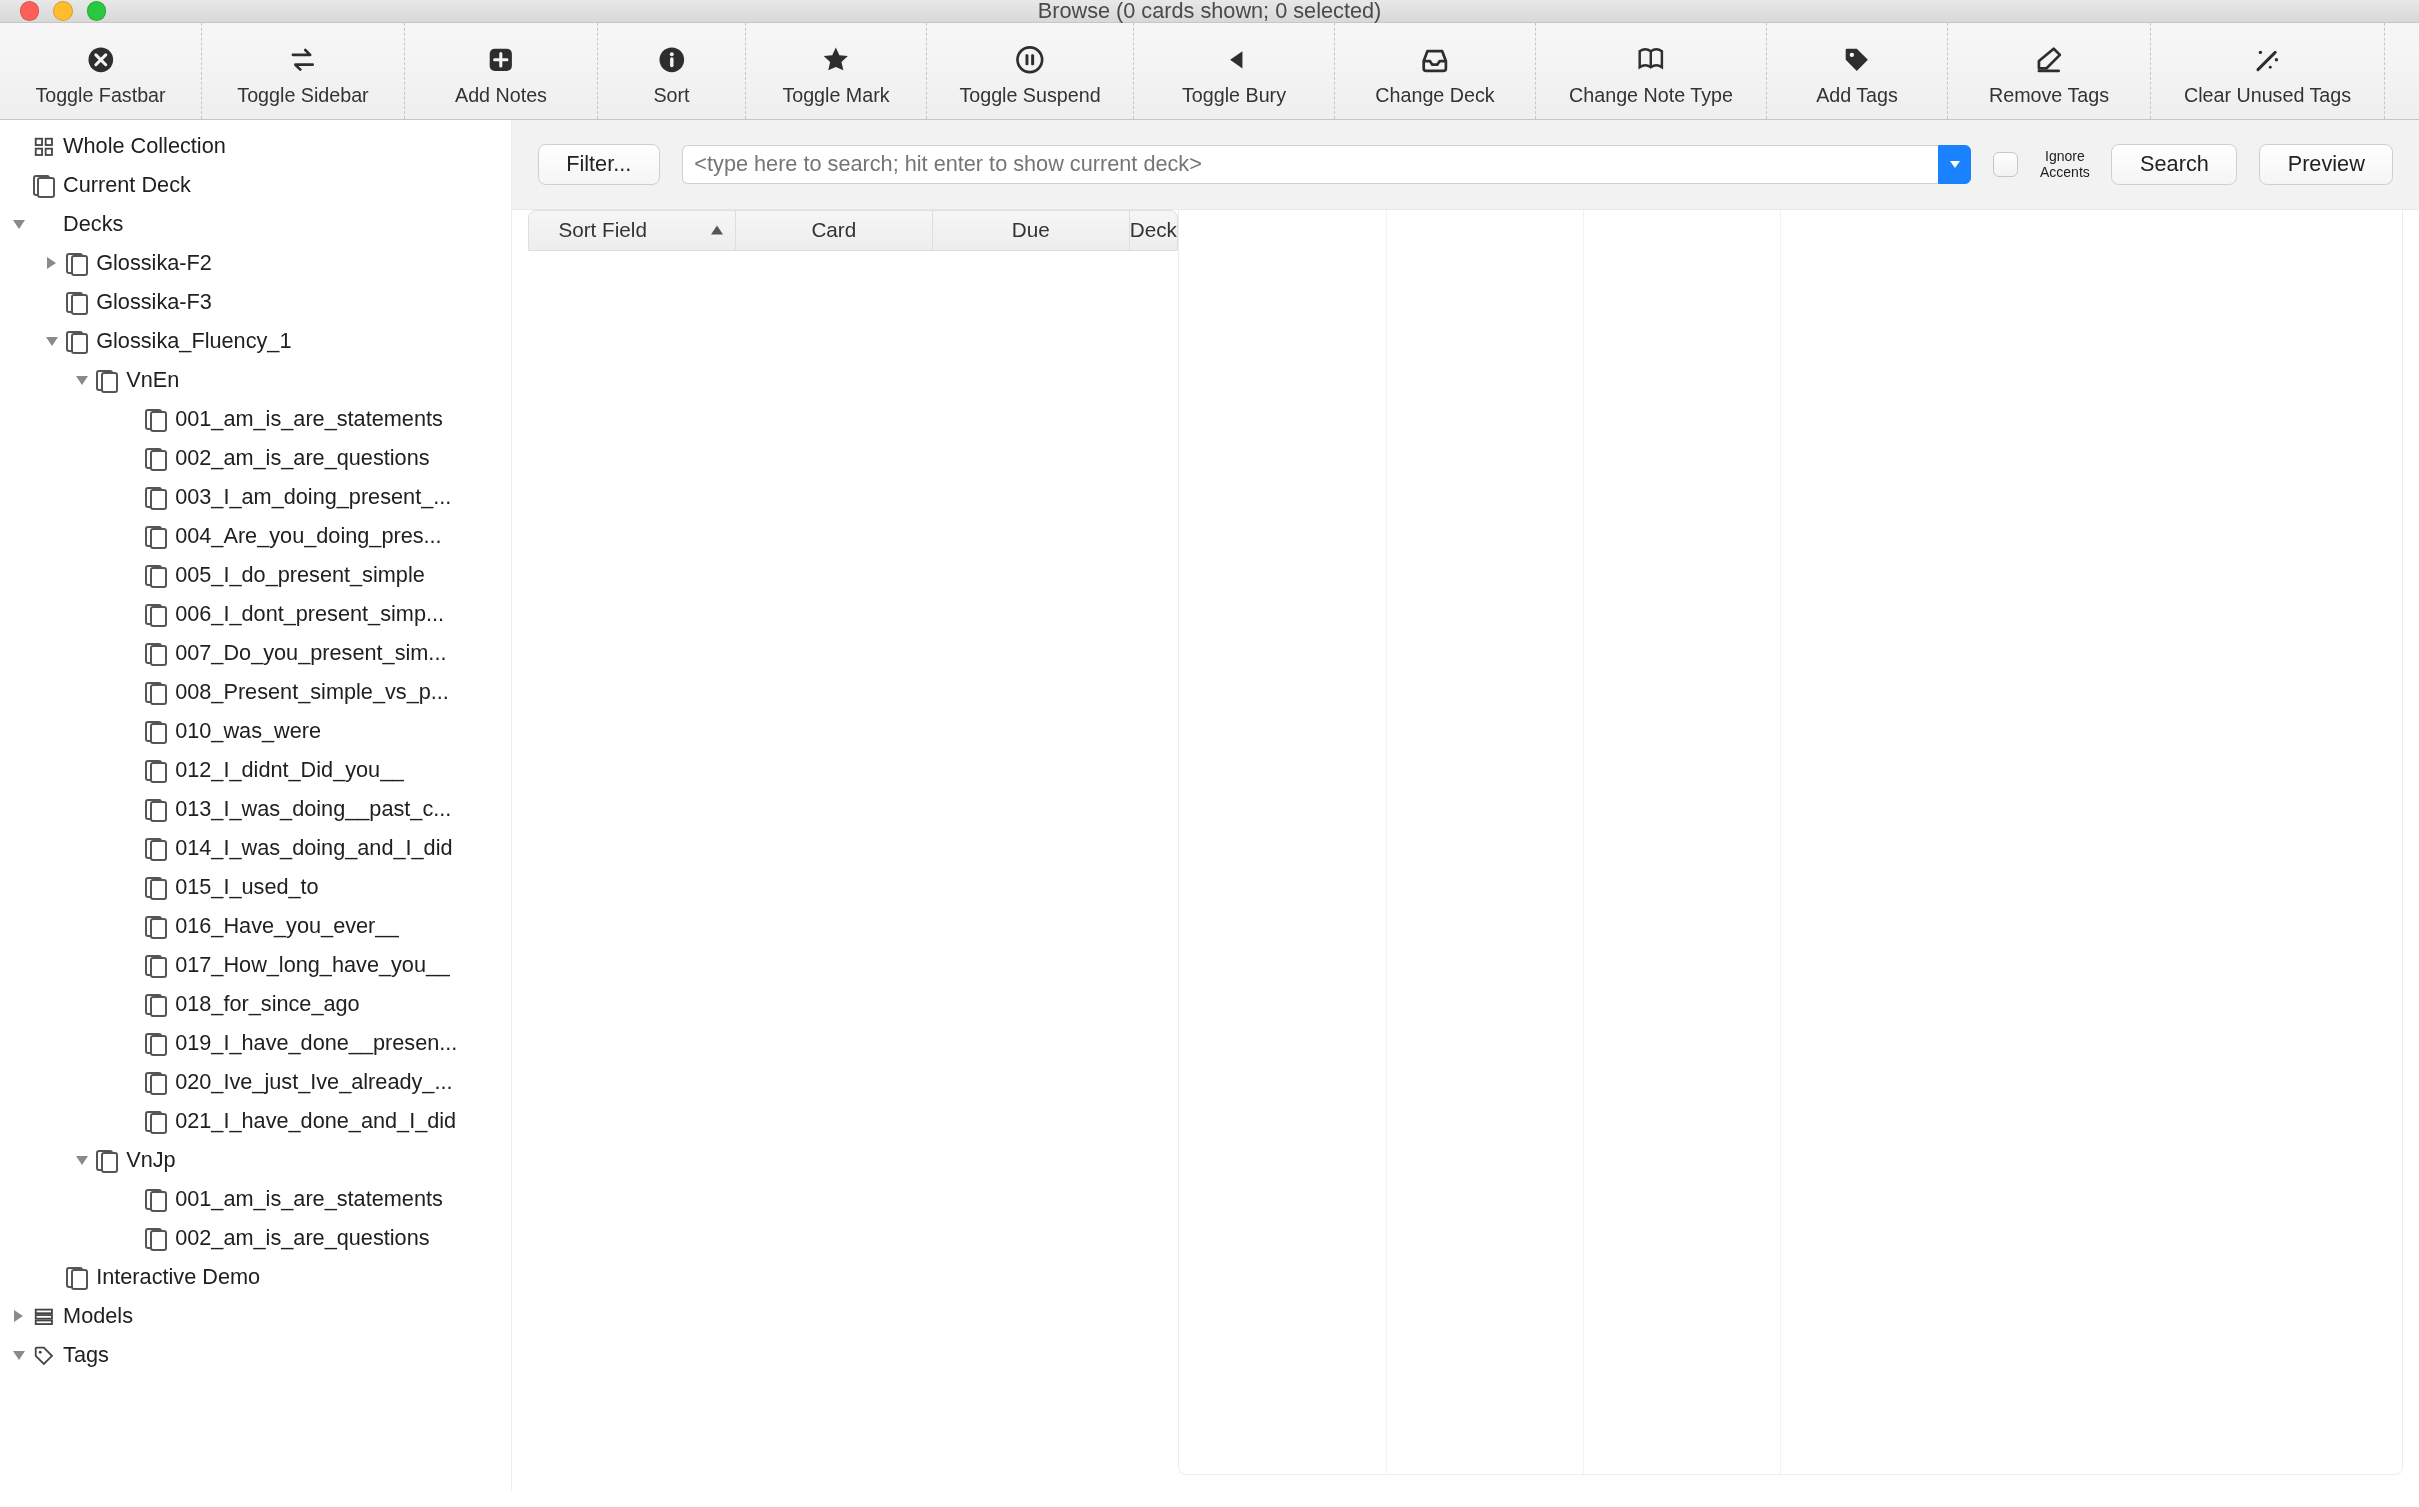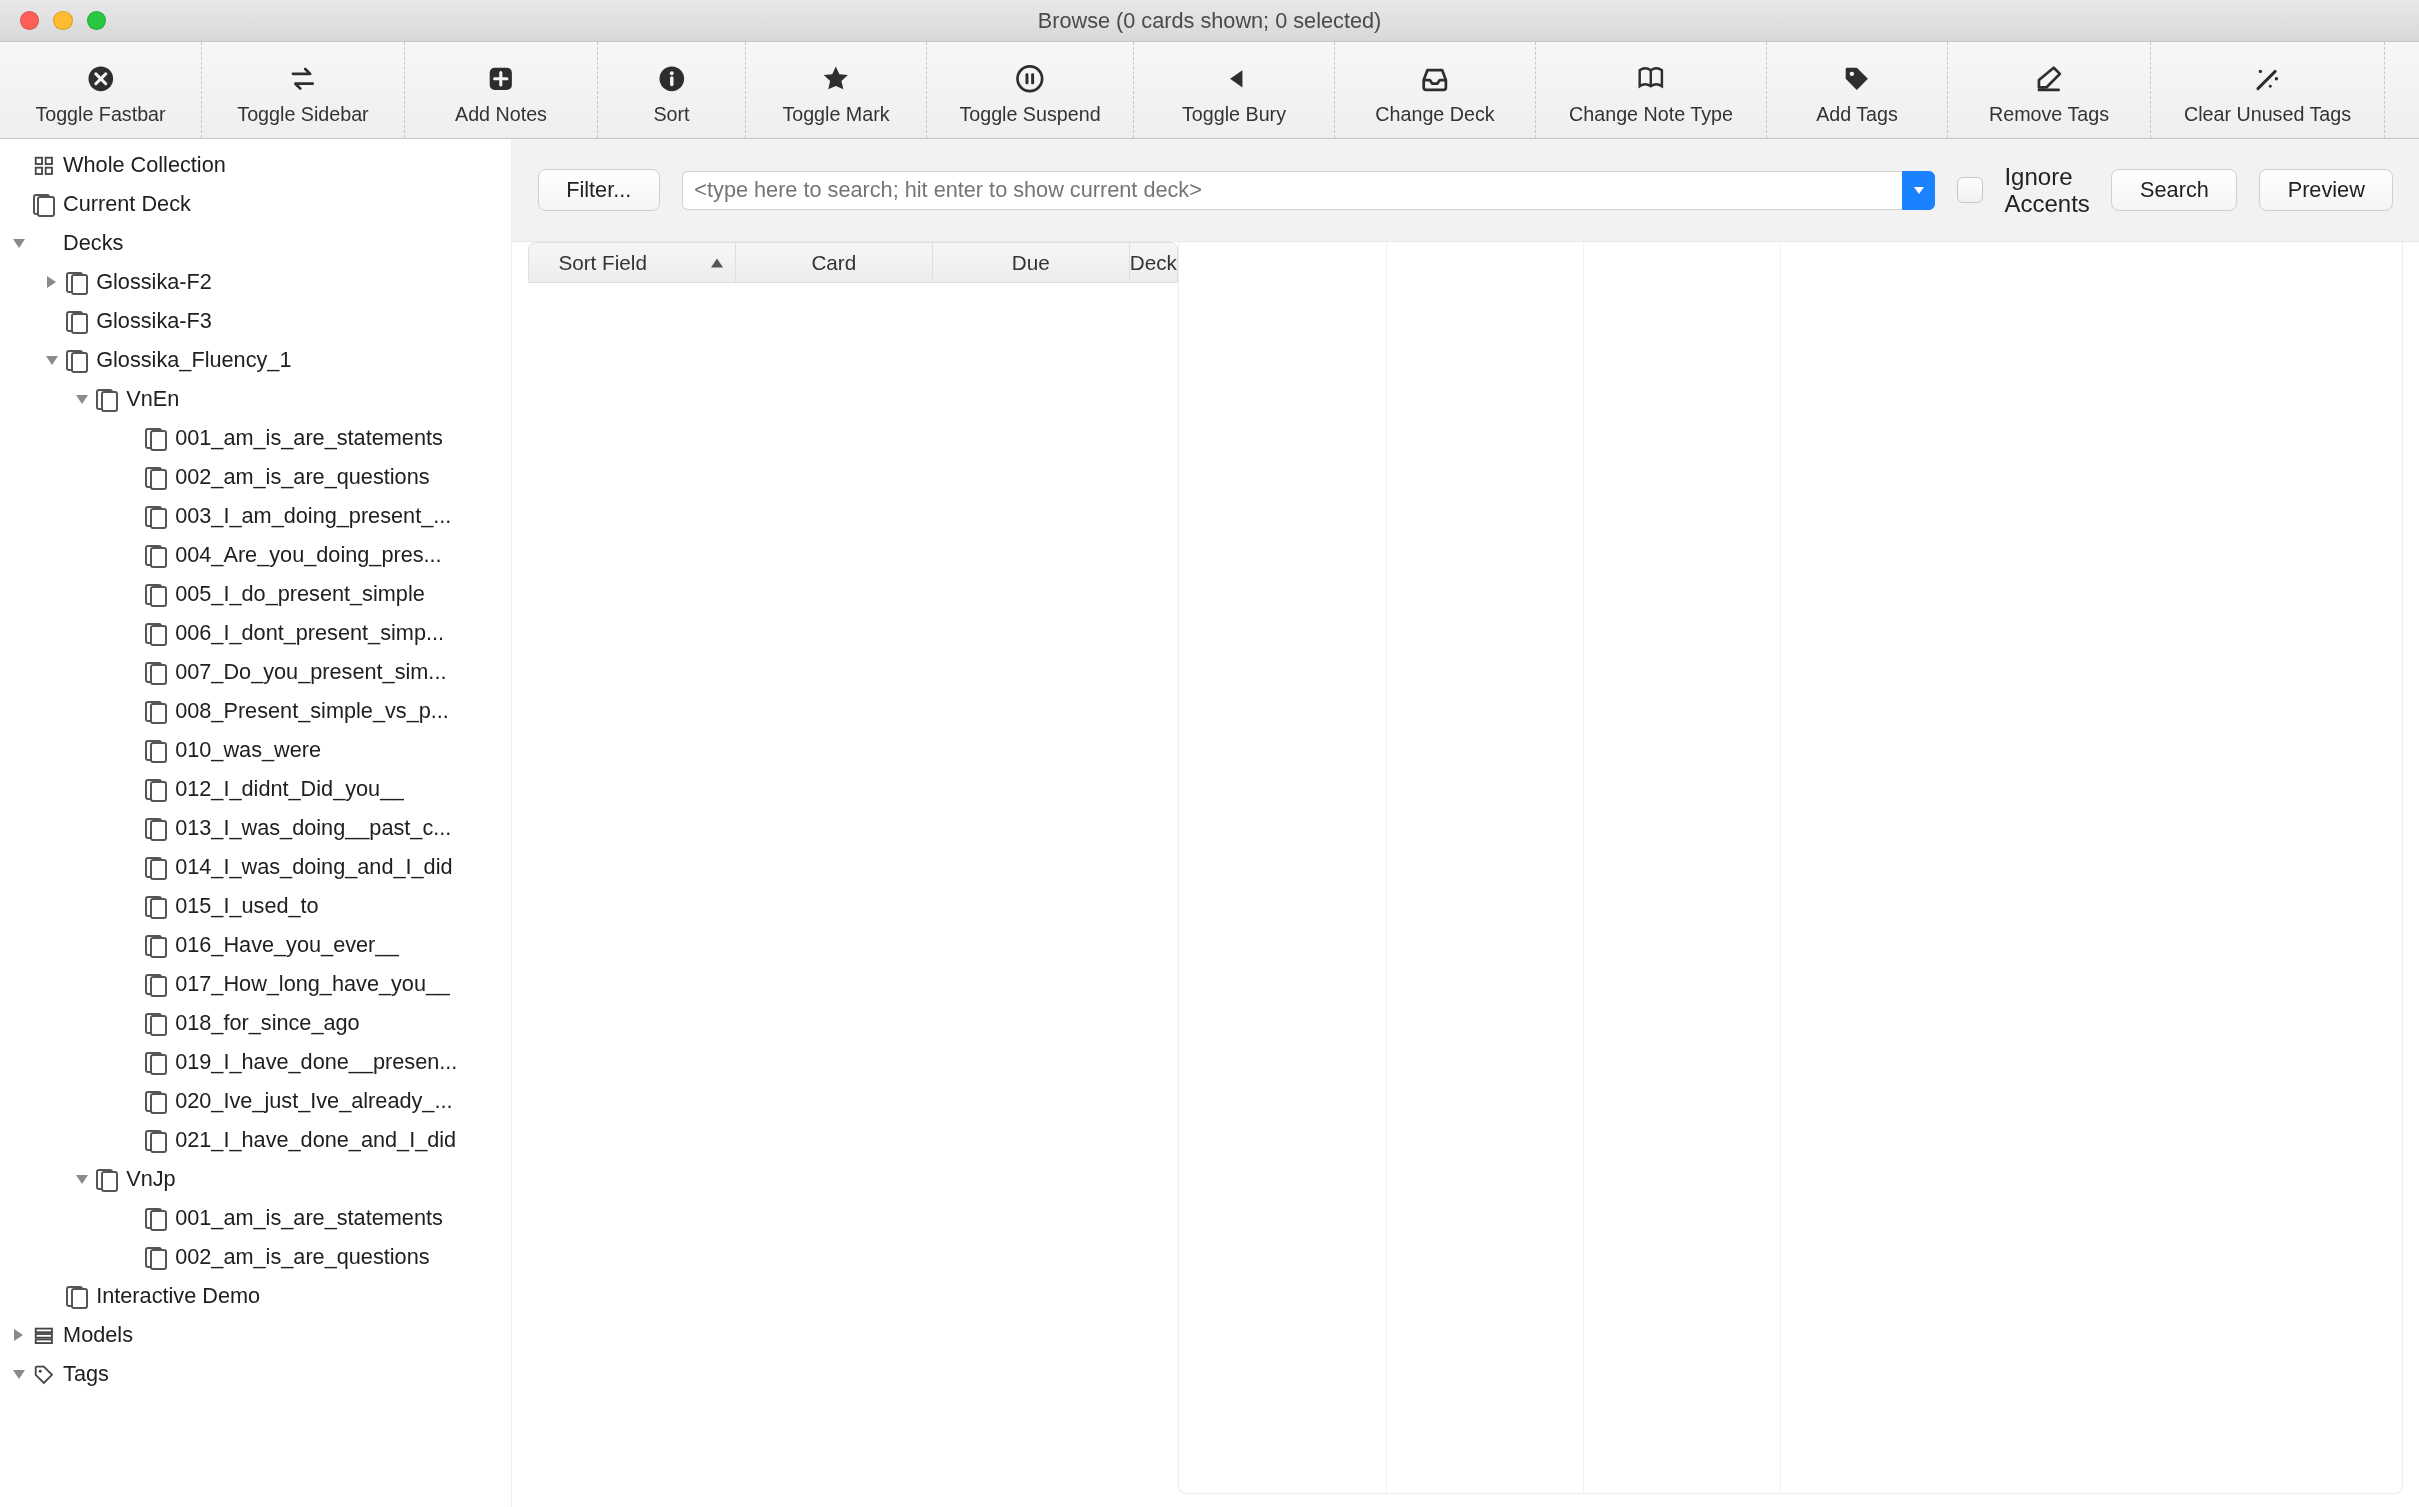--- a/index.html
+++ b/index.html
@@ -8,21 +8,21 @@
     width: 2419px; height: 1507px;
     font-family: -apple-system, "Helvetica Neue", Arial, sans-serif;
     font-size: 21.7px;
     background: #ffffff;
     overflow: hidden;
     -webkit-font-smoothing: antialiased;
   }
 
   
   .titlebar {
-    height: 42px;
+    height: 23px;
     background: linear-gradient(#e8e8e8, #d9d8d8);
     border-bottom: 1px solid #c7c7c7;
     display: flex;
     align-items: center;
     position: relative;
   }
   .traffic-lights {
     display: flex;
     gap: 13.8px;
     padding-left: 19.7px;
@@ -215,22 +215,23 @@
     border-top: 7.9px solid #fff;
   }
   .chk {
     width: 25.6px; height: 25.6px;
     border: 1px solid #c6c6c6;
     border-radius: 5.9px;
     background: linear-gradient(#fefefe,#f2f2f2);
     flex: 0 0 25.6px;
   }
   .ignore-label {
-    font-size: 24px;
+    font-size: 14px;
     line-height: 1.15;
+    text-align: center;
     color: #222;
     white-space: pre;
   }
 
   
   .tablewrap {
     flex: 1;
     padding: 0 15.8px 15.8px 15.8px;
     display: flex;
     flex-direction: row;

